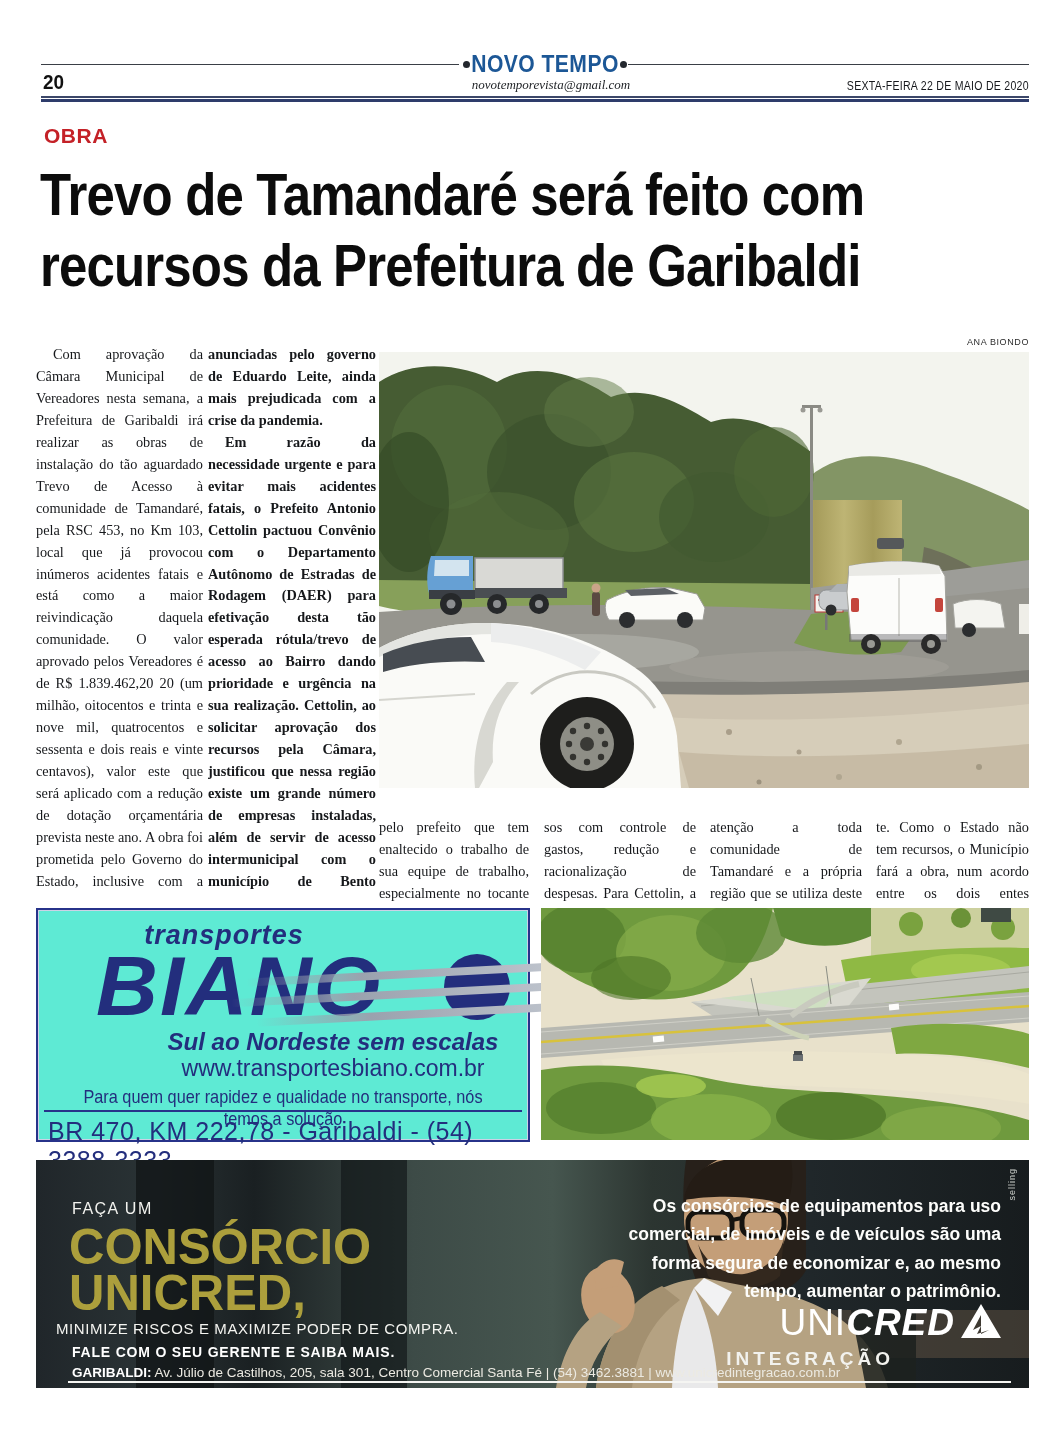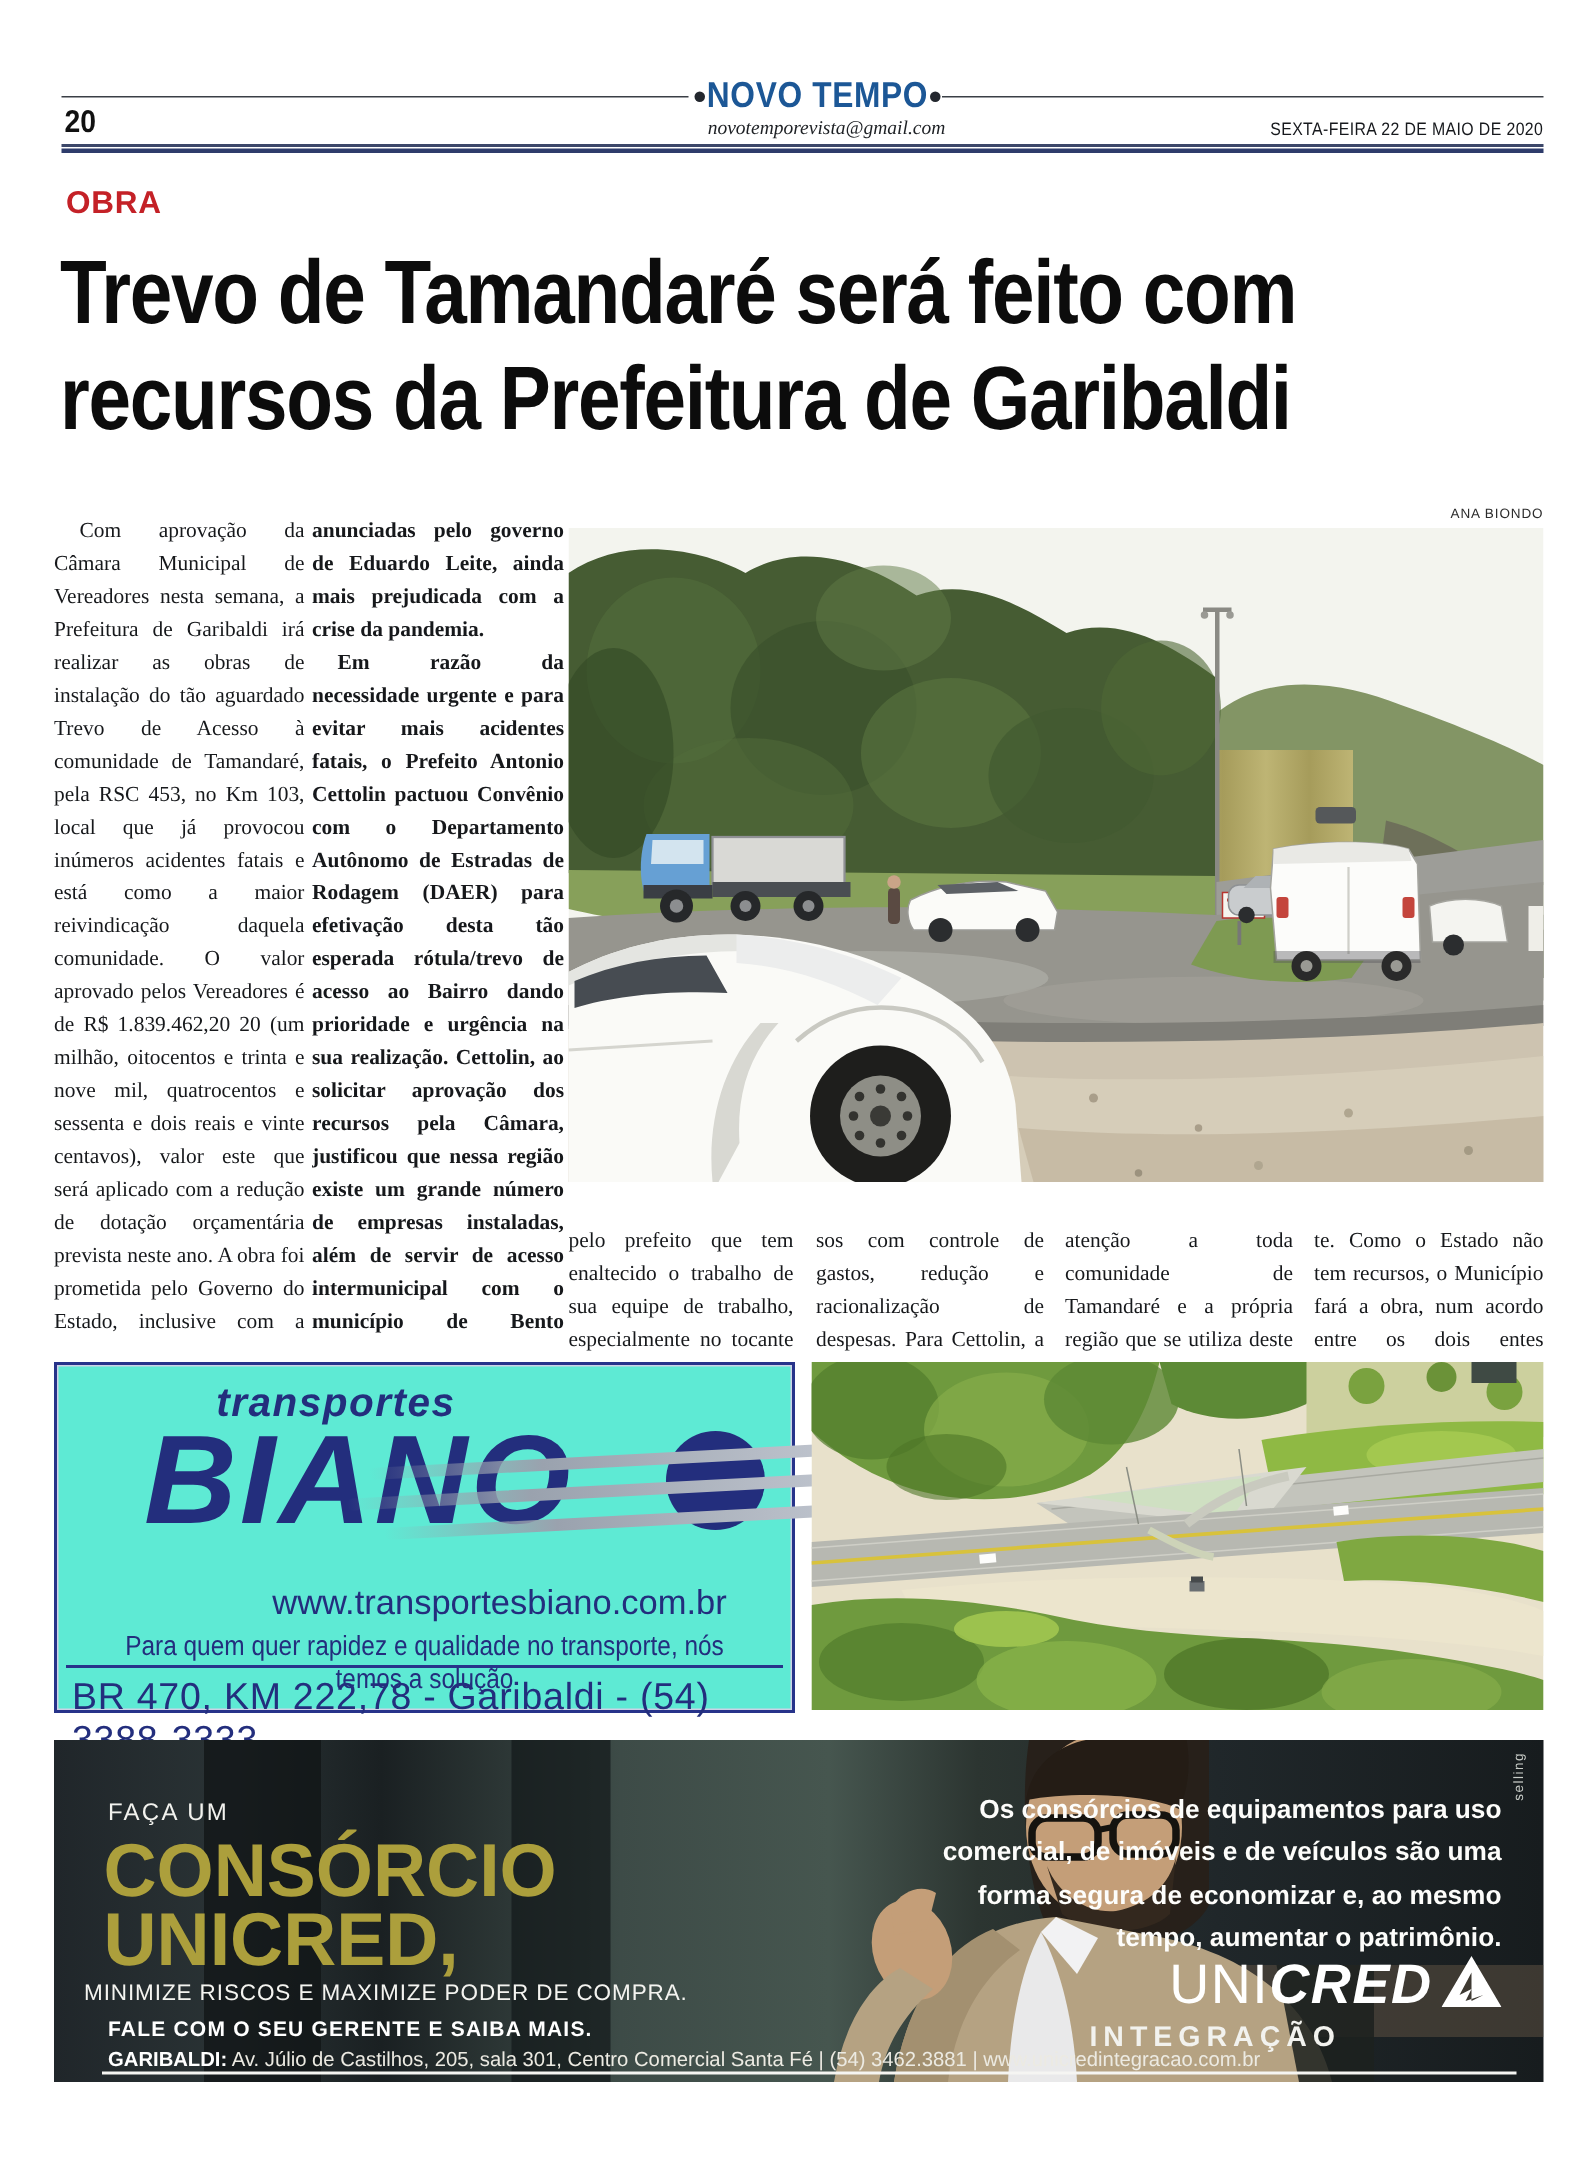--- a/index.html
+++ b/index.html
@@ -283,20 +283,21 @@
 
   <div class="abs biano">
     <div class="abs brandtop">transportes</div>
     <div class="abs biano-logo">
       <div class="txt">BIANO</div>
       <div class="disc"></div>
       <div class="swoosh s1"></div>
       <div class="swoosh s2"></div>
       <div class="swoosh s3"></div>
     </div>
+    <div class="abs slogan">Sul ao Nordeste sem escalas</div>
     <div class="abs site">www.transportesbiano.com.br</div>
     <div class="abs tag">Para quem quer rapidez  e qualidade no transporte, nós temos a solução</div>
     <div class="abs divider"></div>
     <div class="abs addr">BR 470, KM 222,78 - Garibaldi - (54) 3388-3333</div>
   </div>
 
   <div class="abs aerial">
     <svg width="488" height="232" viewBox="0 0 488 232" xmlns="http://www.w3.org/2000/svg">
       <rect width="488" height="232" fill="#e8e1cb"></rect>
 

